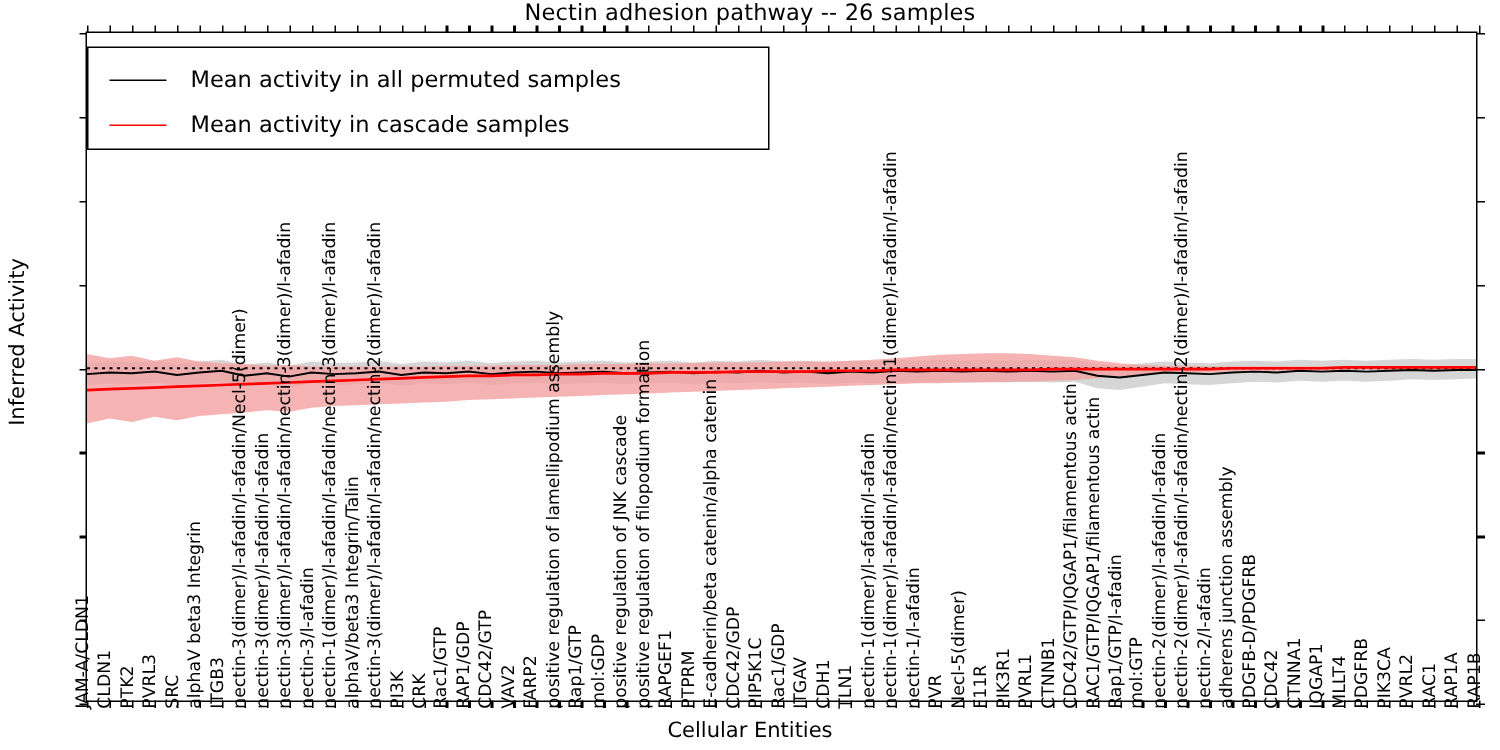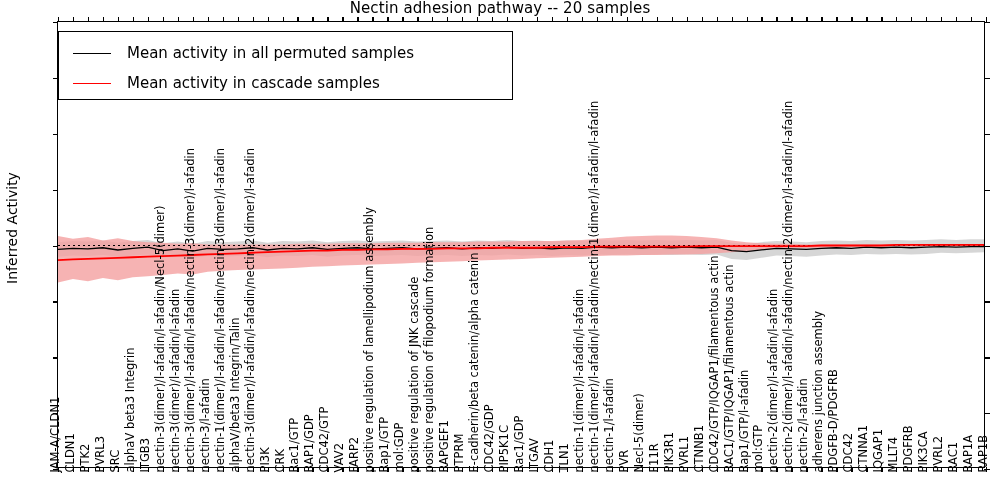--- a/index.html
+++ b/index.html
@@ -43,24 +43,25 @@
   .leg-swatch.red{border-top-color:#ff0000;}
   .leg-text{font-size:15px;color:#000;}
 
   svg{display:block;}
 </style>
 </head>
 <body>
 
 <div id="root">
 
-  <div class="fig-title">Nectin adhesion pathway -- 20 samples</div>
+  <div class="fig-title">Nectin adhesion pathway -- 26 samples</div>
 
   <div class="ylabel">Inferred Activity</div>
 
+  <div class="xlabel">Cellular Entities</div>
 
   <div id="plot">
     <div id="plotclip">
       <svg id="series-svg" width="928" height="447" viewBox="0 0 928 447" preserveAspectRatio="none">
         <polygon id="band-gray" points="0,220.1475 14.96774193548387,219.03 29.93548387096774,219.58874999999998 44.90322580645161,218.47125 59.87096774193548,220.70625 74.83870967741935,219.03 89.80645161290322,217.91250000000002 104.77419354838709,221.265 119.74193548387096,219.58874999999998 134.70967741935482,221.82375 149.6774193548387,219.03 164.64516129032256,220.1475 179.61290322580643,219.58874999999998 194.5806451612903,218.47125 209.54838709677418,220.70625 224.51612903225805,219.03 239.48387096774192,219.58874999999998 254.4516129032258,218.47125 269.41935483870964,220.1475 284.38709677419354,219.03 299.3548387096774,218.47125 314.3225806451613,219.58874999999998 329.2903225806451,219.03 344.258064516129,218.47125 359.22580645161287,219.58874999999998 374.19354838709677,219.03 389.1612903225806,218.47125 404.1290322580645,219.58874999999998 419.09677419354836,218.47125 434.06451612903226,219.03 449.0322580645161,217.91250000000002 464,219.03 478.96774193548384,218.47125 493.9354838709677,219.58874999999998 508.9032258064516,218.47125 523.8709677419355,219.03 538.8387096774193,217.91250000000002 553.8064516129032,218.47125 568.7741935483871,217.91250000000002 583.741935483871,218.47125 598.7096774193548,217.91250000000002 613.6774193548387,218.47125 628.6451612903226,217.91250000000002 643.6129032258065,218.47125 658.5806451612902,217.91250000000002 673.5483870967741,220.70625 688.516129032258,221.82375 703.483870967742,220.1475 718.4516129032257,219.03 733.4193548387096,219.58874999999998 748.3870967741935,220.1475 763.3548387096773,219.03 778.3225806451612,218.47125 793.2903225806451,219.03 808.258064516129,217.91250000000002 823.2258064516128,218.47125 838.1935483870967,217.91250000000002 853.1612903225806,218.47125 868.1290322580645,217.91250000000002 883.0967741935483,217.35375 898.0645161290322,217.91250000000002 913.0322580645161,217.35375 928,217.35375 928,230.205 913.0322580645161,230.76375 898.0645161290322,231.32250000000002 883.0967741935483,230.76375 868.1290322580645,231.88125 853.1612903225806,232.44 838.1935483870967,231.88125 823.2258064516128,232.44 808.258064516129,231.88125 793.2903225806451,232.99875 778.3225806451612,232.44 763.3548387096773,233.5575 748.3870967741935,234.675 733.4193548387096,234.11625 718.4516129032257,233.5575 703.483870967742,235.79250000000002 688.516129032258,238.02749999999997 673.5483870967741,236.91000000000003 658.5806451612902,232.44 643.6129032258065,232.99875 628.6451612903226,232.44 613.6774193548387,232.99875 598.7096774193548,232.44 583.741935483871,232.99875 568.7741935483871,232.44 553.8064516129032,232.99875 538.8387096774193,232.44 523.8709677419355,233.5575 508.9032258064516,232.99875 493.9354838709677,234.11625 478.96774193548384,232.99875 464,233.5575 449.0322580645161,232.44 434.06451612903226,233.5575 419.09677419354836,232.99875 404.1290322580645,234.11625 389.1612903225806,232.99875 374.19354838709677,233.5575 359.22580645161287,234.11625 344.258064516129,232.99875 329.2903225806451,233.5575 314.3225806451613,234.11625 299.3548387096774,232.99875 284.38709677419354,233.5575 269.41935483870964,234.675 254.4516129032258,232.99875 239.48387096774192,234.11625 224.51612903225805,233.5575 209.54838709677418,235.23375 194.5806451612903,232.99875 179.61290322580643,234.11625 164.64516129032256,234.675 149.6774193548387,233.5575 134.70967741935482,236.35125 119.74193548387096,234.11625 104.77419354838709,235.79250000000002 89.80645161290322,232.44 74.83870967741935,233.5575 59.87096774193548,234.675 44.90322580645161,232.99875 29.93548387096774,234.11625 14.96774193548387,233.5575 0,234.675" fill="#c8c8c8" fill-opacity="0.75"></polygon>
         <polygon id="band-red" points="0,214.00125 14.96774193548387,216.795 29.93548387096774,215.11874999999998 44.90322580645161,218.47125 59.87096774193548,216.23625 74.83870967741935,219.03 89.80645161290322,220.1475 104.77419354838709,220.70625 119.74193548387096,221.82375 134.70967741935482,221.265 149.6774193548387,222.38250000000002 164.64516129032256,222.38250000000002 179.61290322580643,222.38250000000002 194.5806451612903,222.38250000000002 209.54838709677418,222.38250000000002 224.51612903225805,222.38250000000002 239.48387096774192,221.82375 254.4516129032258,221.82375 269.41935483870964,221.82375 284.38709677419354,221.265 299.3548387096774,221.265 314.3225806451613,221.265 329.2903225806451,220.70625 344.258064516129,220.70625 359.22580645161287,220.70625 374.19354838709677,220.1475 389.1612903225806,220.1475 404.1290322580645,220.1475 419.09677419354836,219.58874999999998 434.06451612903226,219.58874999999998 449.0322580645161,219.58874999999998 464,219.03 478.96774193548384,219.03 493.9354838709677,219.03 508.9032258064516,218.47125 523.8709677419355,217.91250000000002 538.8387096774193,216.795 553.8064516129032,215.6775 568.7741935483871,214.56 583.741935483871,214.00125 598.7096774193548,213.44250000000002 613.6774193548387,213.44250000000002 628.6451612903226,214.00125 643.6129032258065,215.11874999999998 658.5806451612902,216.23625 673.5483870967741,218.47125 688.516129032258,220.1475 703.483870967742,221.265 718.4516129032257,221.82375 733.4193548387096,221.82375 748.3870967741935,222.38250000000002 763.3548387096773,222.38250000000002 778.3225806451612,222.38250000000002 793.2903225806451,222.38250000000002 808.258064516129,222.38250000000002 823.2258064516128,222.38250000000002 838.1935483870967,222.38250000000002 853.1612903225806,222.38250000000002 868.1290322580645,222.38250000000002 883.0967741935483,222.38250000000002 898.0645161290322,222.38250000000002 913.0322580645161,222.38250000000002 928,222.38250000000002 928,224.6175 913.0322580645161,224.6175 898.0645161290322,224.6175 883.0967741935483,224.6175 868.1290322580645,224.6175 853.1612903225806,224.6175 838.1935483870967,224.6175 823.2258064516128,225.17624999999998 808.258064516129,225.17624999999998 793.2903225806451,225.17624999999998 778.3225806451612,225.735 763.3548387096773,225.735 748.3870967741935,226.29375 733.4193548387096,226.29375 718.4516129032257,226.8525 703.483870967742,227.97 688.516129032258,229.0875 673.5483870967741,230.205 658.5806451612902,231.32250000000002 643.6129032258065,231.88125 628.6451612903226,232.44 613.6774193548387,232.44 598.7096774193548,232.99875 583.741935483871,232.99875 568.7741935483871,233.5575 553.8064516129032,233.5575 538.8387096774193,234.11625 523.8709677419355,234.675 508.9032258064516,235.23375 493.9354838709677,235.79250000000002 478.96774193548384,236.35125 464,236.91000000000003 449.0322580645161,237.46875 434.06451612903226,238.02749999999997 419.09677419354836,238.58625 404.1290322580645,239.145 389.1612903225806,239.70375 374.19354838709677,240.2625 359.22580645161287,240.82125 344.258064516129,241.38 329.2903225806451,241.93875 314.3225806451613,242.4975 299.3548387096774,243.05625 284.38709677419354,243.61499999999998 269.41935483870964,244.17375 254.4516129032258,244.7325 239.48387096774192,245.85 224.51612903225805,246.40875 209.54838709677418,246.9675 194.5806451612903,247.52625 179.61290322580643,248.085 164.64516129032256,248.64375 149.6774193548387,249.76125 134.70967741935482,252.555 119.74193548387096,251.4375 104.77419354838709,253.11375 89.80645161290322,254.23125 74.83870967741935,255.34875 59.87096774193548,258.14250000000004 44.90322580645161,255.9075 29.93548387096774,259.26 14.96774193548387,257.025 0,260.3775" fill="#f4a0a0" fill-opacity="0.8"></polygon>
         <line id="zeroline" stroke="#000000" stroke-width="1.2" stroke-dasharray="2,3" x1="0" x2="928" y1="223.5" y2="223.5"></line>
         <polyline id="line-black" fill="none" stroke="#000000" stroke-width="1.3" points="0,227.41125 14.96774193548387,226.29375 29.93548387096774,226.8525 44.90322580645161,225.735 59.87096774193548,227.97 74.83870967741935,226.29375 89.80645161290322,225.17624999999998 104.77419354838709,228.52875 119.74193548387096,226.8525 134.70967741935482,229.0875 149.6774193548387,226.29375 164.64516129032256,227.41125 179.61290322580643,226.8525 194.5806451612903,225.735 209.54838709677418,227.97 224.51612903225805,226.29375 239.48387096774192,226.8525 254.4516129032258,225.735 269.41935483870964,227.41125 284.38709677419354,226.29375 299.3548387096774,225.735 314.3225806451613,226.8525 329.2903225806451,226.29375 344.258064516129,225.735 359.22580645161287,226.8525 374.19354838709677,226.29375 389.1612903225806,225.735 404.1290322580645,226.8525 419.09677419354836,225.735 434.06451612903226,226.29375 449.0322580645161,225.17624999999998 464,226.29375 478.96774193548384,225.735 493.9354838709677,226.8525 508.9032258064516,225.735 523.8709677419355,226.29375 538.8387096774193,225.17624999999998 553.8064516129032,225.735 568.7741935483871,225.17624999999998 583.741935483871,225.735 598.7096774193548,225.17624999999998 613.6774193548387,225.735 628.6451612903226,225.17624999999998 643.6129032258065,225.735 658.5806451612902,225.17624999999998 673.5483870967741,228.52875 688.516129032258,229.64624999999998 703.483870967742,227.97 718.4516129032257,226.29375 733.4193548387096,226.8525 748.3870967741935,227.41125 763.3548387096773,226.29375 778.3225806451612,225.735 793.2903225806451,226.29375 808.258064516129,225.17624999999998 823.2258064516128,225.735 838.1935483870967,225.17624999999998 853.1612903225806,225.735 868.1290322580645,225.17624999999998 883.0967741935483,224.6175 898.0645161290322,225.17624999999998 913.0322580645161,224.6175 928,224.6175"></polyline>
         <polyline id="line-red" fill="none" stroke="#ff0000" stroke-width="1.8" points="0,238.02749999999997 14.96774193548387,237.46875 29.93548387096774,236.91000000000003 44.90322580645161,236.35125 59.87096774193548,235.79250000000002 74.83870967741935,235.23375 89.80645161290322,234.675 104.77419354838709,234.11625 119.74193548387096,233.5575 134.70967741935482,232.99875 149.6774193548387,232.44 164.64516129032256,231.88125 179.61290322580643,231.32250000000002 194.5806451612903,230.76375 209.54838709677418,230.205 224.51612903225805,229.64624999999998 239.48387096774192,229.0875 254.4516129032258,228.52875 269.41935483870964,228.52875 284.38709677419354,227.97 299.3548387096774,227.97 314.3225806451613,227.41125 329.2903225806451,227.41125 344.258064516129,226.8525 359.22580645161287,226.8525 374.19354838709677,226.8525 389.1612903225806,226.29375 404.1290322580645,226.29375 419.09677419354836,226.29375 434.06451612903226,225.735 449.0322580645161,225.735 464,225.735 478.96774193548384,225.735 493.9354838709677,225.17624999999998 508.9032258064516,225.17624999999998 523.8709677419355,225.17624999999998 538.8387096774193,224.6175 553.8064516129032,224.6175 568.7741935483871,224.6175 583.741935483871,224.6175 598.7096774193548,224.6175 613.6774193548387,224.6175 628.6451612903226,224.6175 643.6129032258065,224.05874999999997 658.5806451612902,224.05874999999997 673.5483870967741,224.05874999999997 688.516129032258,224.05874999999997 703.483870967742,224.05874999999997 718.4516129032257,224.05874999999997 733.4193548387096,224.05874999999997 748.3870967741935,224.05874999999997 763.3548387096773,223.5 778.3225806451612,223.5 793.2903225806451,223.5 808.258064516129,223.5 823.2258064516128,223.5 838.1935483870967,222.94125000000003 853.1612903225806,222.94125000000003 868.1290322580645,222.94125000000003 883.0967741935483,222.94125000000003 898.0645161290322,222.94125000000003 913.0322580645161,222.94125000000003 928,222.94125000000003"></polyline>
       </svg>

